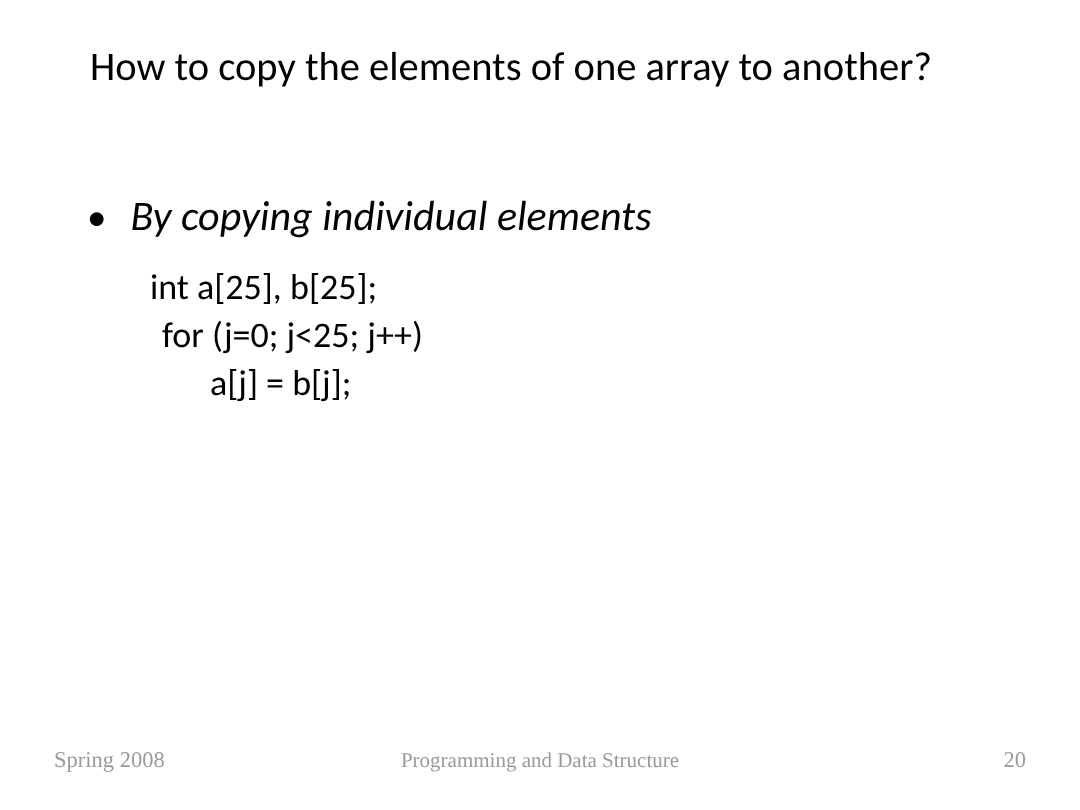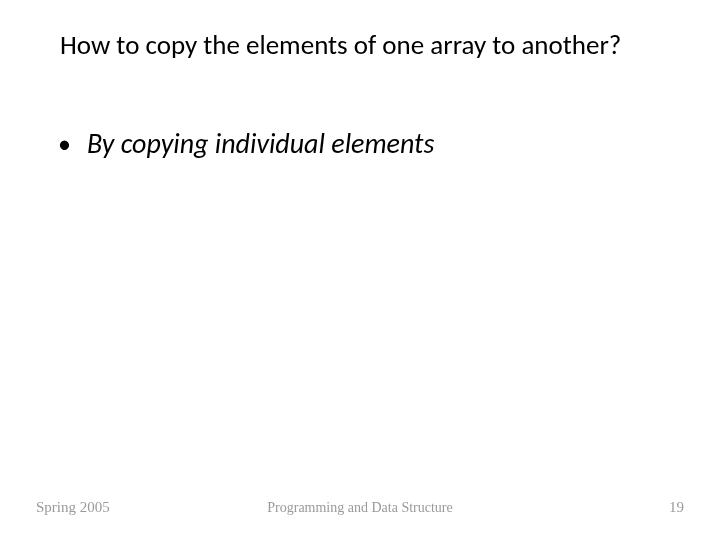--- a/index.html
+++ b/index.html
@@ -22,19 +22,24 @@
 
 <div class="slide">
 
   <div class="title">How to copy the elements of one array to another?</div>
 
   <div class="body">
     <div class="bullet-row">
       <span class="bullet-dot">•</span>
       <span class="bullet-text">By copying individual elements</span>
     </div>
+    <div class="code-block">
+      <div>int a[25], b[25];</div>
+      <div class="code-line2">for  (j=0; j&lt;25; j++)</div>
+      <div class="code-line3">a[j] = b[j];</div>
+    </div>
   </div>
 
-  <div class="footer-left">Spring 2005</div>
+  <div class="footer-left">Spring 2008</div>
   <div class="footer-center">Programming and Data Structure</div>
-  <div class="footer-right">19</div>
+  <div class="footer-right">20</div>
 
 </div>
 
 </body></html>

